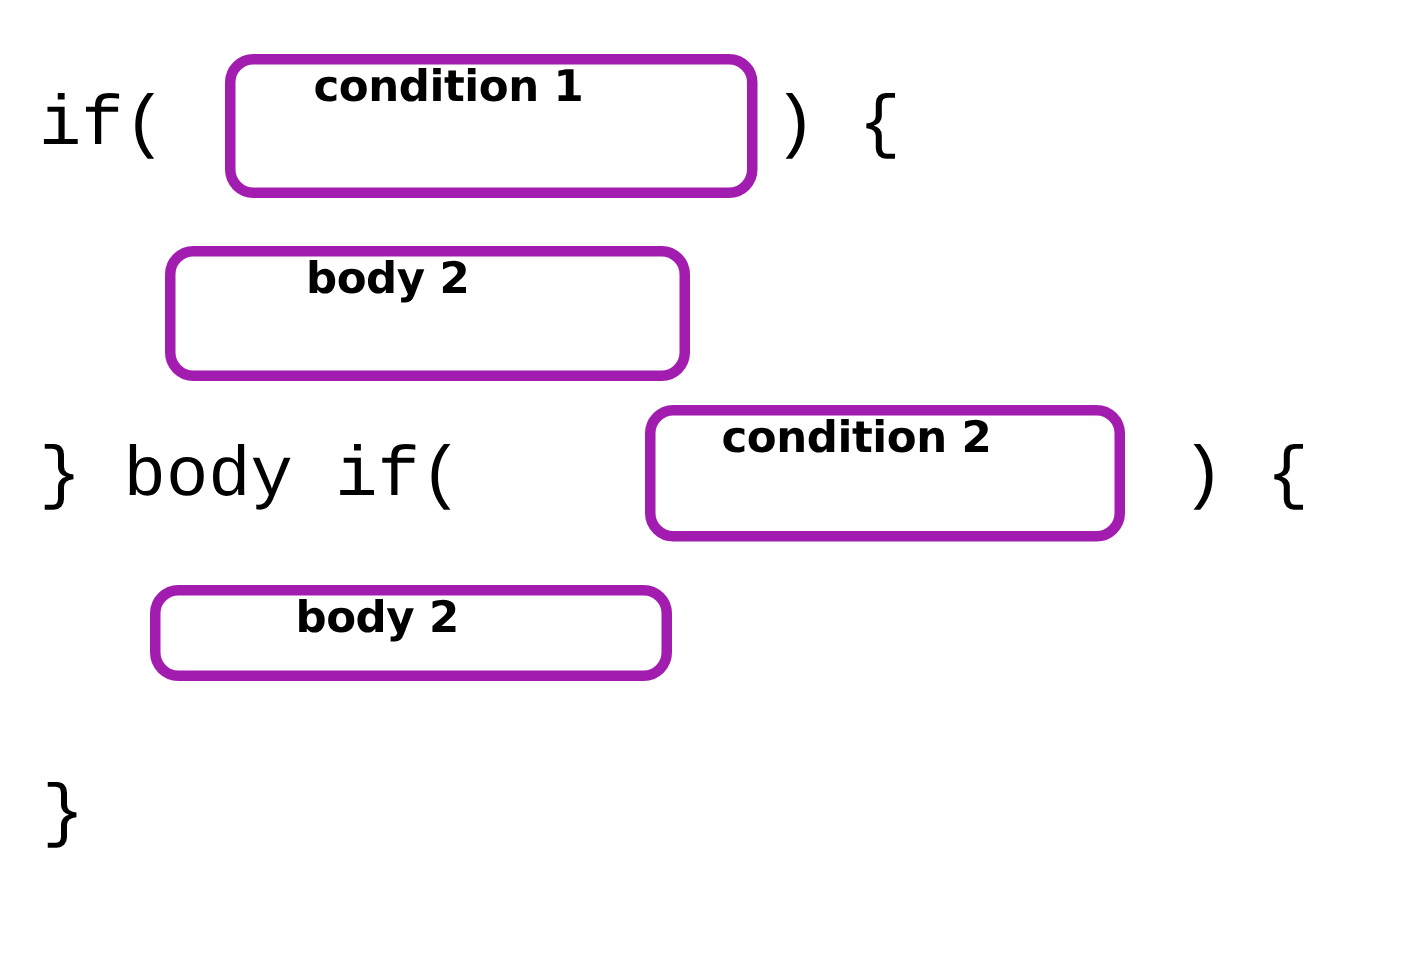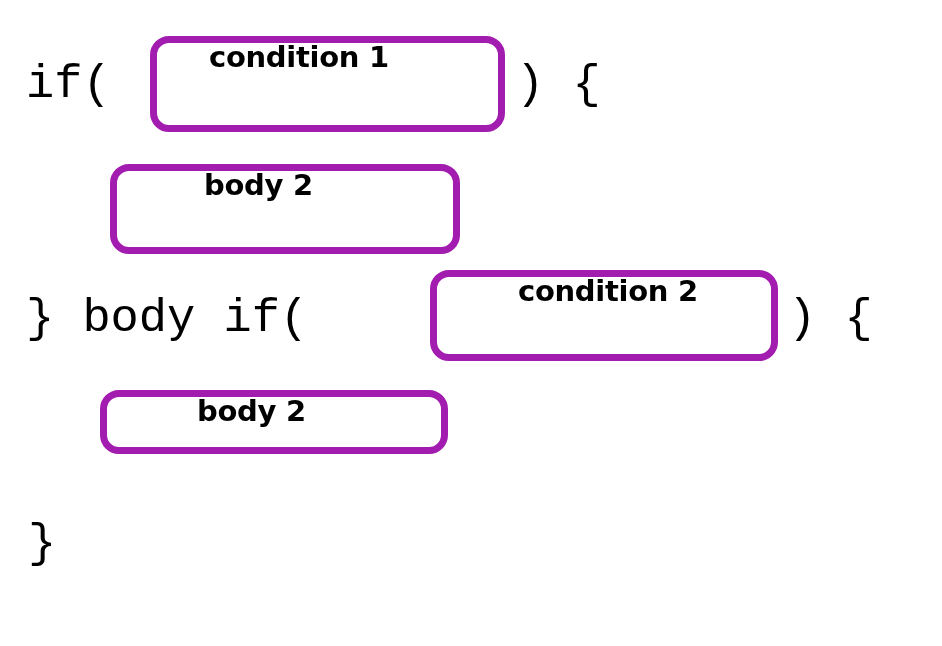--- a/index.html
+++ b/index.html
@@ -50,21 +50,21 @@
     letter-spacing: -0.3px;
   }
 
   
   #slot-condition-1 { left: 150px; top: 36px;  width: 355px; height: 96px; }
   #slot-condition-1 .slot-label { margin-left: 52px; }
 
   #slot-body-1      { left: 110px; top: 164px; width: 350px; height: 90px; }
   #slot-body-1 .slot-label { margin-left: 87px; }
 
-  #slot-condition-2 { left: 430px; top: 270px; width: 348px; height: 91px; padding-left: 37px; }
+  #slot-condition-2 { left: 430px; top: 270px; width: 320px; height: 91px; }
   #slot-condition-2 .slot-label { margin-left: 44px; }
 
   #slot-body-2      { left: 100px; top: 390px; width: 348px; height: 64px; }
   #slot-body-2 .slot-label { margin-left: 90px; }
 
   
   #code-if-open      { left: 26px;  top: 61px; }
   #code-if-close     { left: 516px; top: 61px; }
   #code-elseif-open  { left: 26px;  top: 295px; }
   #code-elseif-close { left: 788px; top: 295px; }

